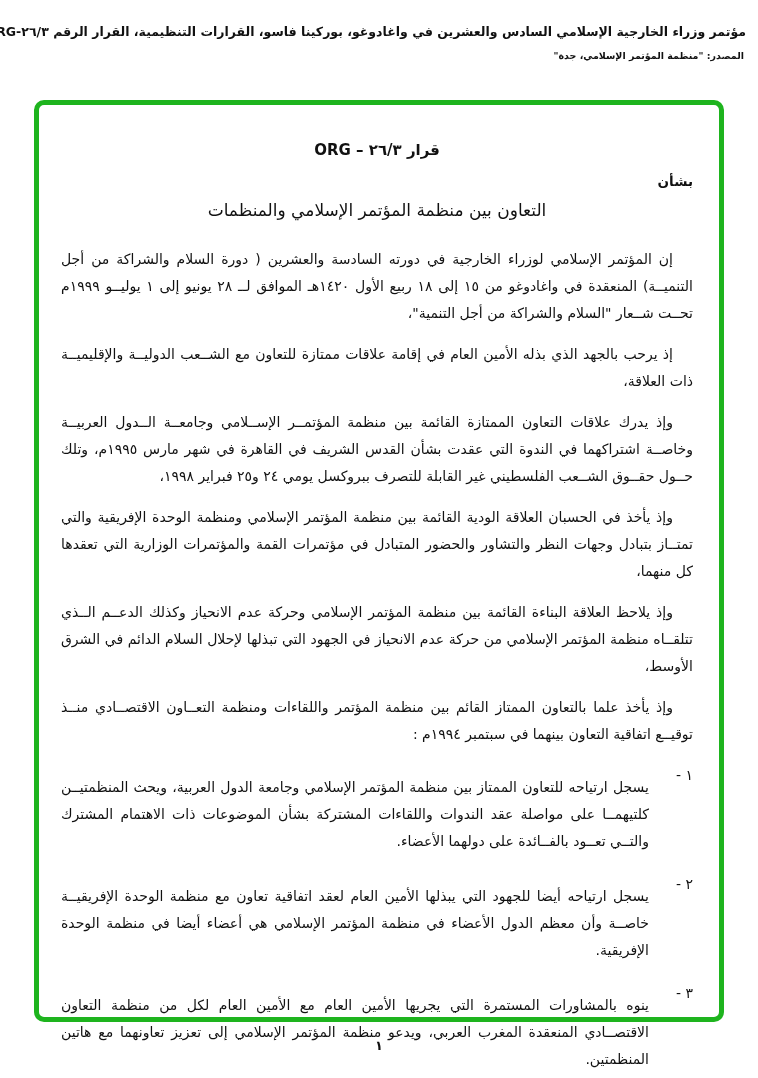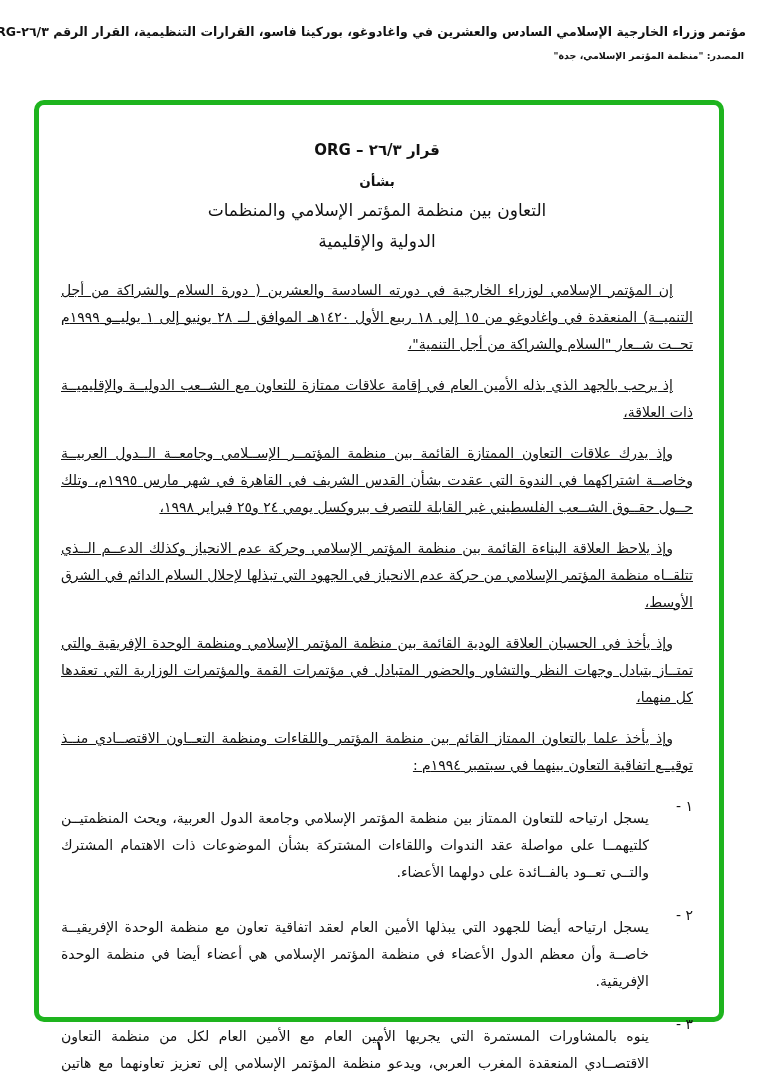--- a/index.html
+++ b/index.html
@@ -42,41 +42,40 @@
     border-radius: 10px;
     padding: 36px 26px 0 22px;
     background: #ffffff;
   }
   .title {
     text-align: center;
     font-weight: bold;
     font-size: 15px;
   }
   .subtitle {
-    text-align: center;
+    text-align: right;
     font-weight: bold;
     font-size: 13.5px;
     margin-top: 14px;
   }
   .subject {
     text-align: center;
     font-weight: normal;
     font-size: 17px;
     margin-top: 11px;
   }
   .body {
     margin-top: 26px;
     font-size: 14px;
     line-height: 27px;
     text-align: justify;
   }
   .para {
     margin: 0 0 14px 0;
     text-indent: 20px;
-    text-decoration: underline;
   }
   .item {
     display: flex;
     margin: 4px 0 16px 0;
   }
   .item .num {
     flex: 0 0 44px;
   }
   .item .txt {
     flex: 1;
@@ -103,33 +102,32 @@
   <div class="source-line">المصدر:  "منظمة المؤتمر الإسلامي، جدة"</div>
 
   <div class="doc-frame">
 
     <div class="title">قرار ٢٦/٣ – ORG</div>
 
     <div class="subtitle">بشأن</div>
 
     <div class="subject">التعاون بين منظمة المؤتمر الإسلامي والمنظمات</div>
 
-    <div class="subject">الدولية والإقليمية</div>
 
     <div class="body">
 
       <p class="para">إن المؤتمر الإسلامي لوزراء الخارجية في دورته السادسة والعشرين ( دورة السلام والشراكة من أجل التنميــة) المنعقدة في واغادوغو من ١٥ إلى ١٨ ربيع الأول ١٤٢٠هـ الموافق لــ ٢٨ يونيو إلى ١ يوليــو ١٩٩٩م تحــت شــعار "السلام والشراكة من أجل التنمية"،</p>
 
       <p class="para">إذ يرحب بالجهد الذي بذله الأمين العام  في إقامة علاقات ممتازة للتعاون مع الشــعب الدوليــة والإقليميــة ذات العلاقة،</p>
 
       <p class="para">وإذ يدرك علاقات التعاون الممتازة القائمة بين منظمة المؤتمــر الإســلامي وجامعــة الــدول العربيــة وخاصــة اشتراكهما في الندوة التي عقدت بشأن القدس الشريف في القاهرة في شهر مارس ١٩٩٥م، وتلك حــول حقــوق الشــعب الفلسطيني غير القابلة للتصرف ببروكسل يومي ٢٤ و٢٥ فبراير ١٩٩٨،</p>
 
+      <p class="para">وإذ يأخذ في الحسبان العلاقة الودية القائمة بين منظمة المؤتمر الإسلامي ومنظمة الوحدة الإفريقية والتي تمتــاز بتبادل وجهات النظر والتشاور والحضور المتبادل في مؤتمرات القمة والمؤتمرات الوزارية التي تعقدها كل منهما،</p>
+
       <p class="para">وإذ يلاحظ العلاقة البناءة القائمة بين منظمة المؤتمر الإسلامي وحركة عدم الانحياز وكذلك الدعــم الــذي تتلقــاه منظمة المؤتمر الإسلامي من حركة عدم الانحياز في الجهود التي تبذلها لإحلال السلام الدائم في الشرق الأوسط،</p>
-
-      <p class="para">وإذ يأخذ في الحسبان العلاقة الودية القائمة بين منظمة المؤتمر الإسلامي ومنظمة الوحدة الإفريقية والتي تمتــاز بتبادل وجهات النظر والتشاور والحضور المتبادل في مؤتمرات القمة والمؤتمرات الوزارية التي تعقدها كل منهما،</p>
 
       <p class="para">وإذ يأخذ علما بالتعاون الممتاز القائم بين منظمة المؤتمر واللقاءات ومنظمة التعــاون الاقتصــادي منــذ توقيــع اتفاقية التعاون بينهما في سبتمبر ١٩٩٤م :</p>
 
       <div class="item">
         <span class="num">١ -</span>
         <span class="txt">يسجل ارتياحه  للتعاون الممتاز بين منظمة المؤتمر الإسلامي وجامعة الدول العربية، ويحث المنظمتيــن كلتيهمــا على مواصلة عقد الندوات واللقاءات المشتركة بشأن الموضوعات ذات الاهتمام المشترك والتــي تعــود بالفــائدة على دولهما الأعضاء.</span>
       </div>
 
       <div class="item">
         <span class="num">٢ -</span>

